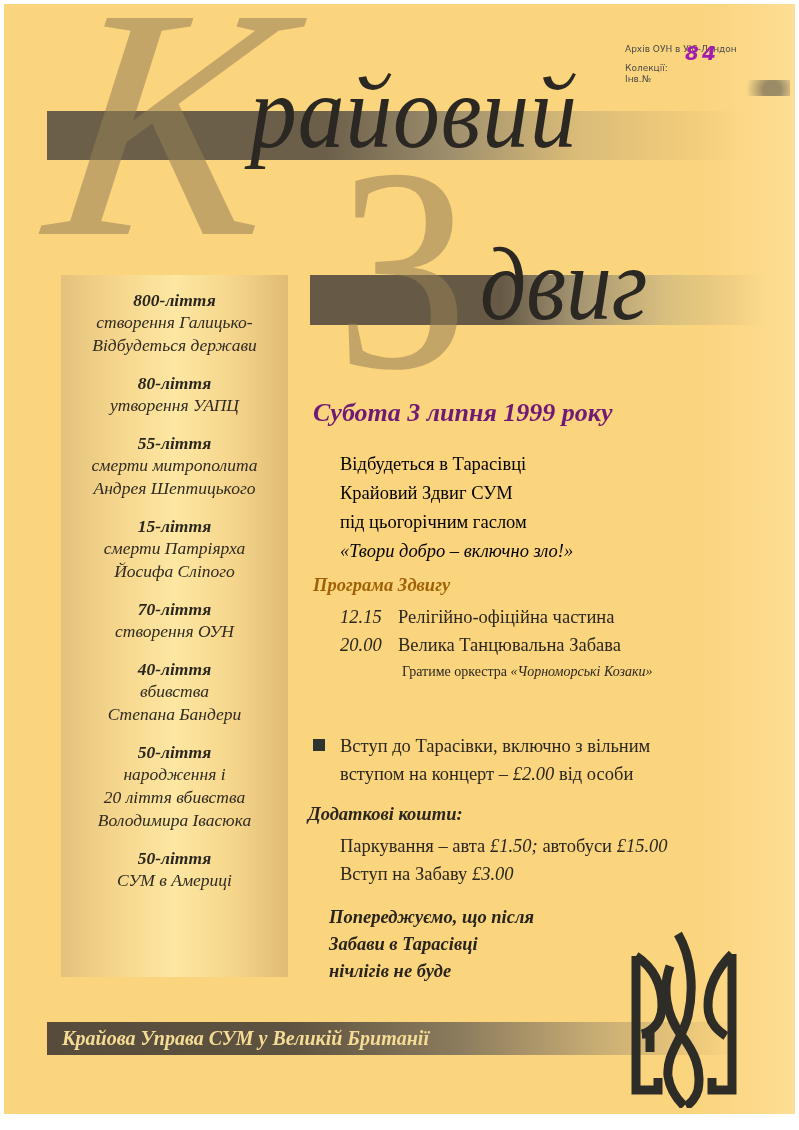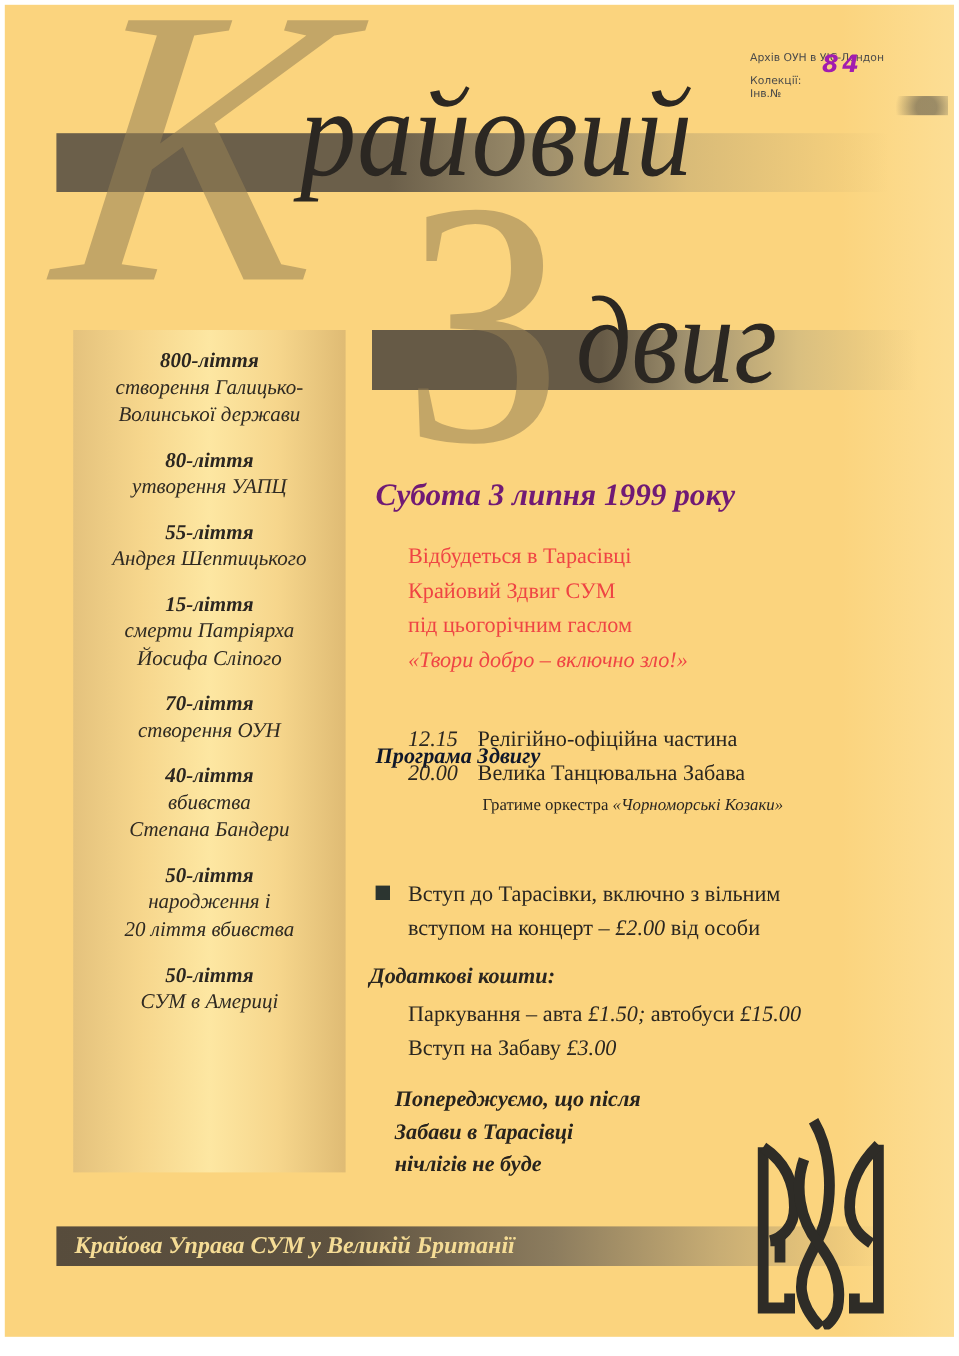--- a/index.html
+++ b/index.html
@@ -23,23 +23,23 @@
   .title1 { position: absolute; left: 250px; top: 60px; font-family: "Liberation Serif", serif; font-style: italic; font-size: 104px; line-height: 1; color: #2b2722; transform: scaleX(0.9); transform-origin: left top; letter-spacing: 1px; }
   .title2 { position: absolute; left: 480px; top: 232px; font-family: "Liberation Serif", serif; font-style: italic; font-size: 104px; line-height: 1; color: #2b2722; transform: scaleX(0.88); transform-origin: left top; }
 
   
   .panel { position: absolute; left: 61px; top: 275px; width: 227px; height: 702px; background: linear-gradient(90deg, #e4c27d 0%, #f6d68c 25%, #fde7a2 50%, #f6d68c 75%, #dfbb74 100%); }
   .anniv { text-align: center; margin-top: 15px; }
   .anniv:first-child { margin-top: 14px; }
   .anniv .head { font-weight: bold; font-style: italic; font-size: 17.5px; line-height: 22px; color: #2b2620; }
   .anniv .line { font-style: italic; font-size: 17.5px; line-height: 23px; color: #2f2a22; }
   .date { position: absolute; left: 313px; top: 398px; font-weight: bold; font-style: italic; font-size: 26px; color: #701a75; white-space: nowrap; }
-  .intro { position: absolute; left: 340px; top: 450px; font-size: 18.5px; line-height: 29px; color: #ef4444; }
+  .intro { position: absolute; left: 340px; top: 450px; font-size: 18.5px; line-height: 29px; color: #000000; }
   .intro .slogan { font-style: italic; }
-  .prog-head { position: absolute; left: 313px; top: 575px; font-weight: bold; font-style: italic; font-size: 18.5px; color: #0f172a; margin-top: 46px; }
+  .prog-head { position: absolute; left: 313px; top: 575px; font-weight: bold; font-style: italic; font-size: 18.5px; color: #a16207; }
   .prog { position: absolute; left: 340px; top: 603px; font-size: 18.5px; line-height: 28px; }
   .prog .t { font-style: italic; display: inline-block; width: 58px; }
   .prog .orch { font-size: 14px; line-height: 22px; padding-left: 62px; margin-top: 2px; }
   .prog .orch i { font-style: italic; }
   .entry { position: absolute; left: 313px; top: 732px; font-size: 18.5px; line-height: 28px; }
   .entry .bullet { display: inline-block; width: 12px; height: 12px; background: #2c3530; margin-right: 15px; vertical-align: 1px; }
   .entry .l2 { padding-left: 27px; }
   .entry i { font-style: italic; }
   .extra-head { position: absolute; left: 308px; top: 804px; font-weight: bold; font-style: italic; font-size: 18.5px; }
   .extra { position: absolute; left: 340px; top: 832px; font-size: 18.5px; line-height: 28px; white-space: nowrap; }
@@ -69,48 +69,50 @@
 <div class="bar2"></div>
 <div class="bigK">К</div>
 <div class="big3">З</div>
 <div class="title1">райовий</div>
 <div class="title2">двиг</div>
 
 <div class="panel">
   <div class="anniv">
     <div class="head">800-ліття</div>
     <div class="line">створення Галицько-</div>
-    <div class="line">Волинської держави</div>
+    <div class="line">Відбудеться держави</div>
   </div>
   <div class="anniv">
     <div class="head">80-ліття</div>
     <div class="line">утворення УАПЦ</div>
   </div>
   <div class="anniv">
     <div class="head">55-ліття</div>
+    <div class="line">смерти митрополита</div>
     <div class="line">Андрея Шептицького</div>
   </div>
   <div class="anniv">
     <div class="head">15-ліття</div>
     <div class="line">смерти Патріярха</div>
     <div class="line">Йосифа Сліпого</div>
   </div>
   <div class="anniv">
     <div class="head">70-ліття</div>
     <div class="line">створення ОУН</div>
   </div>
   <div class="anniv">
     <div class="head">40-ліття</div>
     <div class="line">вбивства</div>
     <div class="line">Степана Бандери</div>
   </div>
   <div class="anniv">
     <div class="head">50-ліття</div>
     <div class="line">народження і</div>
     <div class="line">20 ліття вбивства</div>
+    <div class="line">Володимира Івасюка</div>
   </div>
   <div class="anniv">
     <div class="head">50-ліття</div>
     <div class="line">СУМ в Америці</div>
   </div>
 </div>
 
 <div class="date">Субота 3 липня 1999 року</div>
 <div class="intro">
   <div>Відбудеться в Тарасівці</div>

